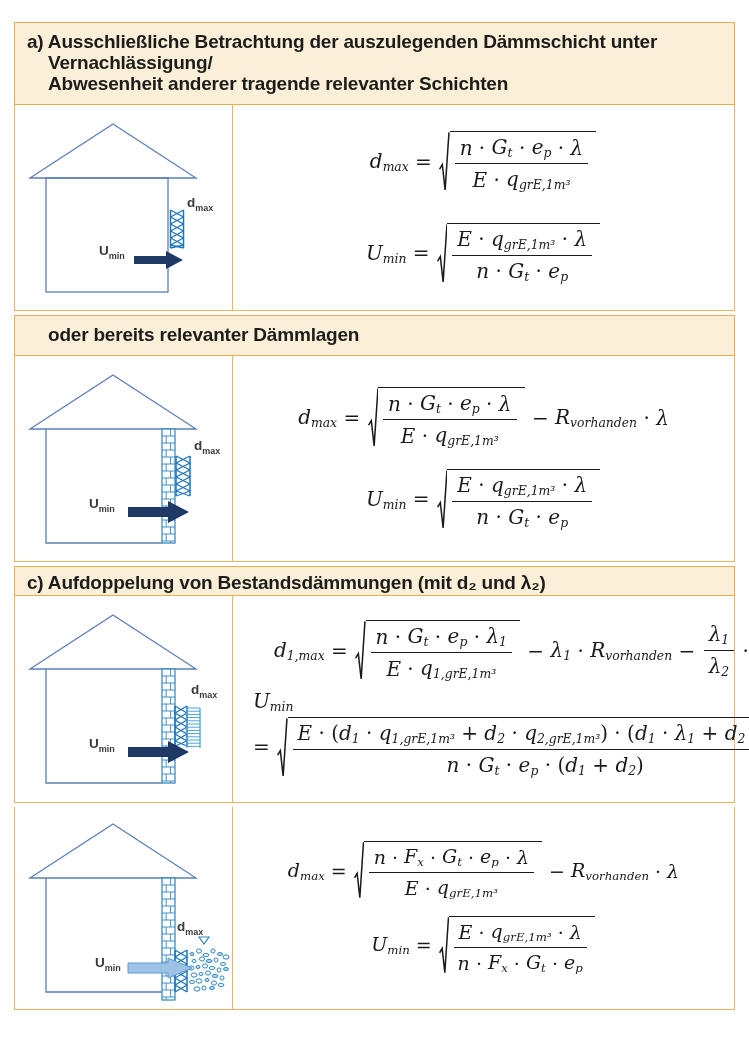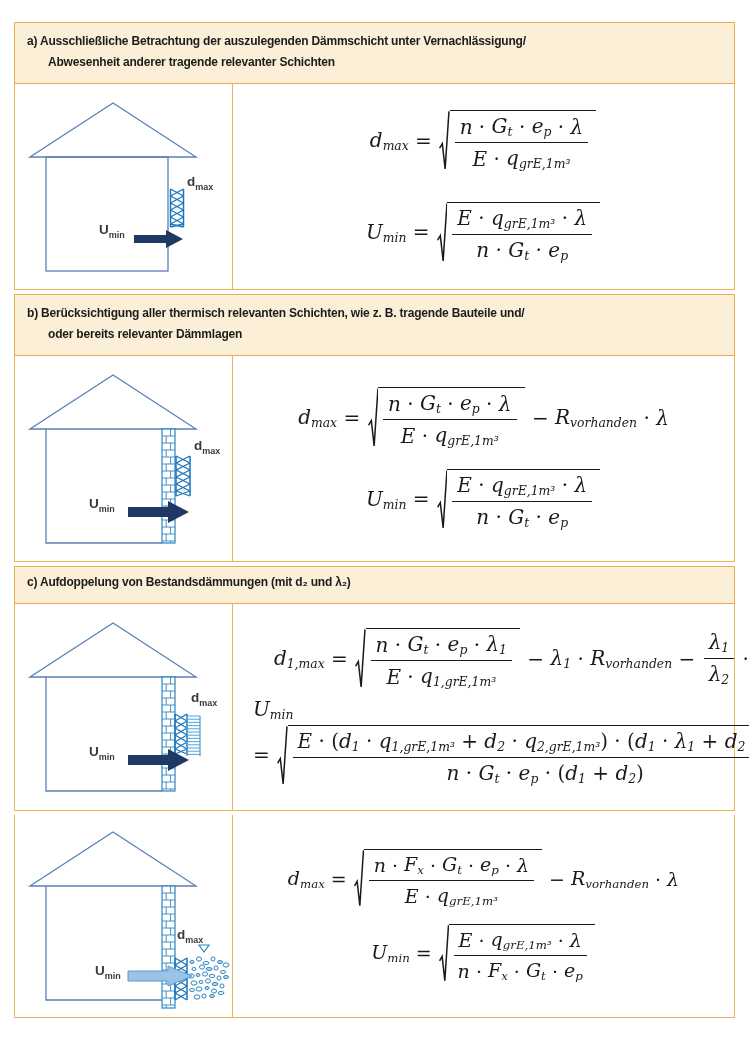--- a/index.html
+++ b/index.html
@@ -1,23 +1,23 @@
 <!DOCTYPE html>
 <html><head>
 <meta charset="utf-8">
 <style>
   html,body{margin:0;padding:0;background:#fff;}
   .page{width:749px;height:1045px;overflow:hidden;background:#fff;position:relative;
         font-family:"Liberation Sans",sans-serif;}
   .doc{width:721px;margin:22px 14px 0 14px;}
   .section{margin-bottom:4px;}
   .sec-header{background:#FBF0D7;border:1.4px solid #E9AD4D;color:#1c1c1c;
-    font-weight:700;font-size:12px;line-height:21px;letter-spacing:-0.2px;}
+    font-weight:700;font-size:19px;line-height:21px;letter-spacing:-0.2px;}
   .sec-header.h2{padding:8px 12px 10px 12px;}
-  .sec-header.h1{padding:5px 12px 10px 12px;}
+  .sec-header.h1{padding:5px 12px 2px 12px;}
   .hline{display:block;padding-left:21px;text-indent:-21px;}
   .hline:empty{display:none;}
   .sec-body{display:flex;border:1.4px solid #EDB45A;border-top:none;background:#fff;}
   .cell-diagram{width:217px;flex:0 0 auto;border-right:1.4px solid #EDB45A;
     position:relative;display:flex;align-items:center;justify-content:center;}
   .cell-formulas{flex:1 1 auto;display:flex;flex-direction:column;justify-content:center;
     align-items:center;padding:6px 10px;color:#1a1a1a;}
   .cf-a{gap:30px}.cf-b{gap:20px}.cf-c{gap:8px;align-items:stretch}.cf-d{gap:16px}
   .body-a,.body-b{height:205px}.body-c{height:206px}.body-d{height:202px}
 
@@ -142,21 +142,20 @@
                   </span>
                 </span>
               </div>
             </div>
         </div>
       </div>
     </div>
 
     <div class="section">
       <div class="sec-header h2">
-        <span class="hline">b) Berücksichtigung aller thermisch relevanten Schichten, wie z. B. tragende Bauteile und/</span>
         <span class="hline" style="padding-left:21px;text-indent:0">oder bereits relevanter Dämmlagen</span>
       </div>
       <div class="sec-body body-b">
         <div class="cell-diagram">
           <svg width="216" height="200" viewBox="0 0 216 200">
             <g fill="none" stroke="#5B7FB5" stroke-width="1.3">
               <polygon points="14,70 97,16 180,70"></polygon>
               <polyline points="30,70 30,184 146,184"></polyline>
             </g>
             <g>

